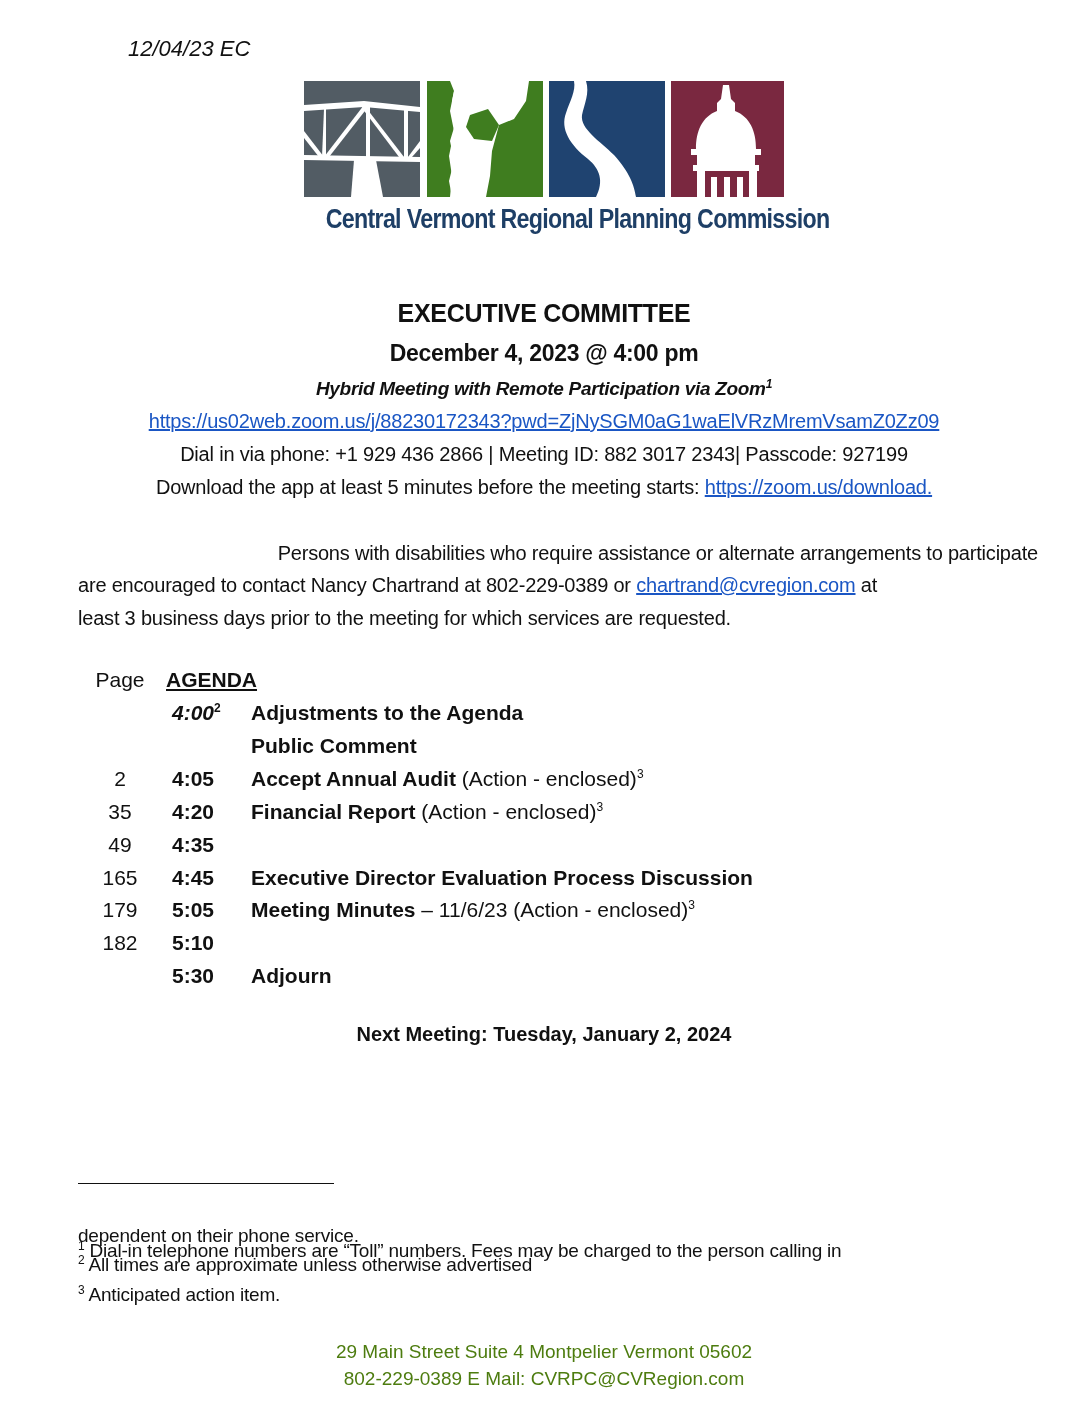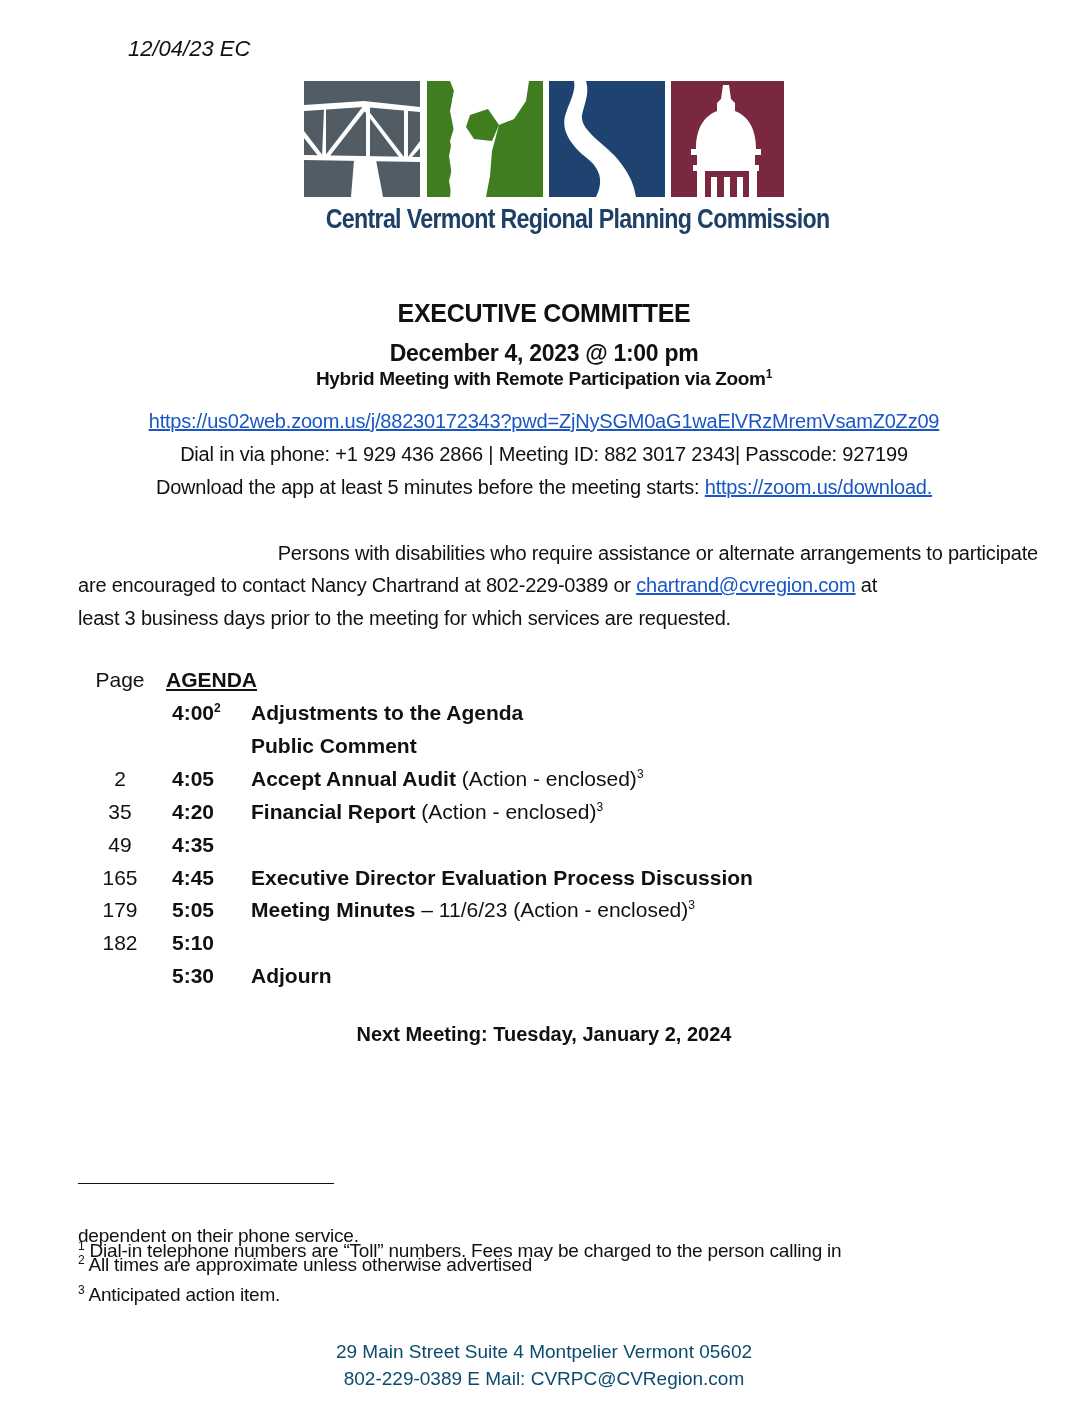--- a/index.html
+++ b/index.html
@@ -5,42 +5,42 @@
     html, body { margin: 0; padding: 0; background: #ffffff; }
     body { width: 1088px; height: 1408px; position: relative; overflow: hidden;
       font-family: "Liberation Sans", sans-serif; color: #111; }
     .abs { position: absolute; }
     .stamp { left: 128px; top: 36px; font-family: "Liberation Sans", sans-serif; font-weight: normal; font-style: italic; font-size: 22px; color: #111; }
     .logo { left: 304px; top: 81px; width: 480px; height: 116px; }
     .logo-text { left: 290px; top: 204px; width: 510px; text-align: center; font-family: "Liberation Sans", sans-serif; font-weight: bold; font-size: 27px; color: #1e3f66; letter-spacing: -0.8px; transform: scaleX(0.86); transform-origin: center; white-space: nowrap; }
     .center { left: 0; width: 1088px; text-align: center; white-space: nowrap; }
     .title { top: 299px; font-size: 25px; font-weight: bold; letter-spacing: -0.3px; }
     .date { top: 340px; font-size: 23px; font-weight: bold; letter-spacing: -0.3px; }
-    .subtitle { top: 368px; font-size: 19px; font-weight: bold; letter-spacing: -0.3px; }
+    .subtitle { top: 378px; font-size: 19px; font-weight: bold; font-style: italic; letter-spacing: -0.3px; }
     .link { color: #1a56c4; text-decoration: underline; }
     .url { top: 410px; font-size: 20px; letter-spacing: -0.2px; }
     .dial { top: 443px; font-size: 20px; letter-spacing: -0.2px; }
     .download { top: 476px; font-size: 20px; letter-spacing: -0.2px; }
     .para { left: 78px; width: 960px; font-size: 20px; letter-spacing: -0.2px; white-space: nowrap; }
     .p1 { top: 542px; text-align: right; } .p2 { top: 574px; } .p3 { top: 607px; }
     .page-col { left: 88px; width: 64px; text-align: center; }
     .time-col { left: 172px; width: 60px; font-weight: bold; }
     .item-col { left: 251px; white-space: nowrap; }
     .agenda-title { left: 166px; font-weight: bold; text-decoration: underline; }
     .row { position: absolute; left: 0; width: 1088px; height: 32px; font-size: 21px; }
     .row span { position: absolute; top: 0; }
     .page-num { font-weight: normal; }
     .bold { font-weight: bold; }
     sup { font-size: 12px; vertical-align: super; line-height: 0; }
     .next { top: 1023px; font-size: 20px; font-weight: bold; }
     .fn-rule { left: 78px; top: 1183px; width: 256px; height: 1px; background: #111; }
     .fn { left: 78px; font-size: 19px; white-space: nowrap; letter-spacing: -0.2px; }
     .fn1 { top: 1196px; margin-top: 44px; } .fn1b { top: 1225px; } .fn2 { top: 1254px; } .fn3 { top: 1284px; }
     .fn sup { font-size: 12px; }
-    .addr { font-size: 19px; color: #0c4a6e; }
+    .addr { font-size: 19px; color: #4d7c0f; }
     .addr1 { top: 1341px; } .addr2 { top: 1368px; }
   </style>
 </head>
 <body>
 
 <div class="abs stamp">12/04/23 EC</div>
 
 <svg class="abs logo" viewBox="0 0 480 116" width="480" height="116">
   <g>
     <rect x="0" y="0" width="116" height="116" fill="#525c64"></rect>
@@ -71,39 +71,39 @@
     <rect x="393" y="90" width="8" height="26" fill="#fff"></rect>
     <rect x="407" y="96" width="6" height="20" fill="#fff"></rect>
     <rect x="420" y="96" width="6" height="20" fill="#fff"></rect>
     <rect x="433" y="96" width="6" height="20" fill="#fff"></rect>
     <rect x="445" y="90" width="8" height="26" fill="#fff"></rect>
   </g>
 </svg>
 <div class="abs logo-text">Central Vermont Regional Planning Commission</div>
 
 <div class="abs center title">EXECUTIVE COMMITTEE</div>
-<div class="abs center date">December 4, 2023 @ 1:00 pm</div>
+<div class="abs center date">December 4, 2023 @ 4:00 pm</div>
 <div class="abs center subtitle"><span>Hybrid Meeting with Remote Participation via Zoom</span><sup>1</sup></div>
 <div class="abs center url"><a class="link">https://us02web.zoom.us/j/88230172343?pwd=ZjNySGM0aG1waElVRzMremVsamZ0Zz09</a></div>
 <div class="abs center dial">Dial in via phone:  +1 929 436 2866 | Meeting ID: 882 3017 2343| Passcode: 927199</div>
 <div class="abs center download"><span>Download the app at least 5 minutes before the meeting starts: </span><a class="link">https://zoom.us/download.</a></div>
 
 <div class="abs para p1">Persons with disabilities who require assistance or alternate arrangements to participate</div>
 <div class="abs para p2"><span>are encouraged to contact Nancy Chartrand at 802-229-0389 or </span><a class="link">chartrand@cvregion.com</a><span> at</span></div>
 <div class="abs para p3">least 3 business days prior to the meeting for which services are requested.</div>
 
 <div class="row" style="top:668px">
   <span class="page-col">Page</span>
   <span class="agenda-title">AGENDA</span>
 </div>
 
 <div id="agenda-rows">
     <div class="row" style="top: 701px;">
       <span class="page-col page-num"></span>
-      <span class="time-col"><span style="position: static;">4:00</span><sup>2</sup></span>
+      <span class="time-col"><span style="position: static; font-style: italic;">4:00</span><sup>2</sup></span>
       <span class="item-col"><span class="bold" style="position: static;">Adjustments to the Agenda</span></span>
     </div>
     <div class="row" style="top: 733.9px;">
       <span class="page-col page-num"></span>
       <span class="time-col"><span style="position: static;"></span></span>
       <span class="item-col"><span class="bold" style="position: static;">Public Comment</span></span>
     </div>
     <div class="row" style="top: 766.8px;">
       <span class="page-col page-num">2</span>
       <span class="time-col"><span style="position: static;">4:05</span></span>

